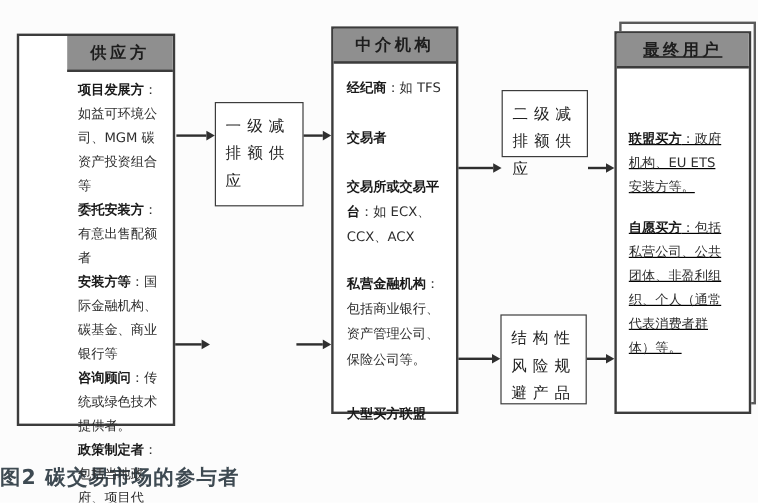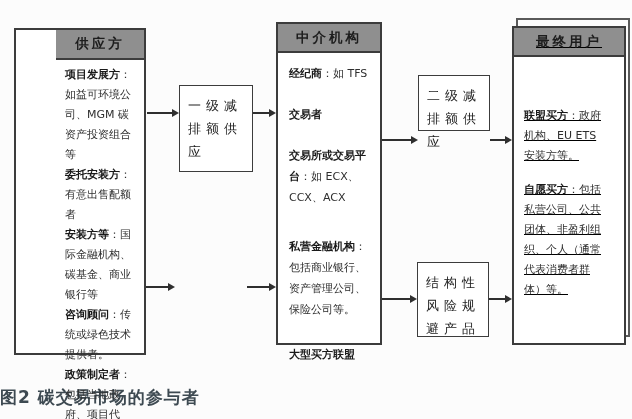--- a/index.html
+++ b/index.html
@@ -38,21 +38,21 @@
   #supply-box{left:14px;top:28px;width:132px;height:327px;padding-left:40px;}
   #supply-box .hdr{height:30px;}
   #supply-box .bd{padding:5px 5px 0 9px;line-height:20px;}
 
   #intermediary-box{left:276px;top:22px;width:106px;height:323px;}
   #intermediary-box .hdr{height:29px;}
   #intermediary-box .bd{padding:8px 6px 0 11px;line-height:21px;}
   #intermediary-box .bd p.g1{margin-top:2px;}
   #intermediary-box .bd p.g2{margin-top:20px;}
   #intermediary-box .bd p.g3{margin-top:20px;}
-  #intermediary-box .bd p.g4{margin-top:28px;}
+  #intermediary-box .bd p.g4{margin-top:18px;}
   #intermediary-box .bd p.g5{margin-top:24px;}
 
   #enduser-box{left:512px;top:26px;width:114px;height:319px;text-decoration:underline;}
   #enduser-box .hdr{height:29px;}
   #enduser-box .bd{padding:6px 18px 0 10px;line-height:20px;margin-top:43px;}
   #enduser-box .bd p.g2{margin-top:14px;}
 
   
   .shadow-frame{
     position:absolute;left:516px;top:18px;width:114px;height:319px;

